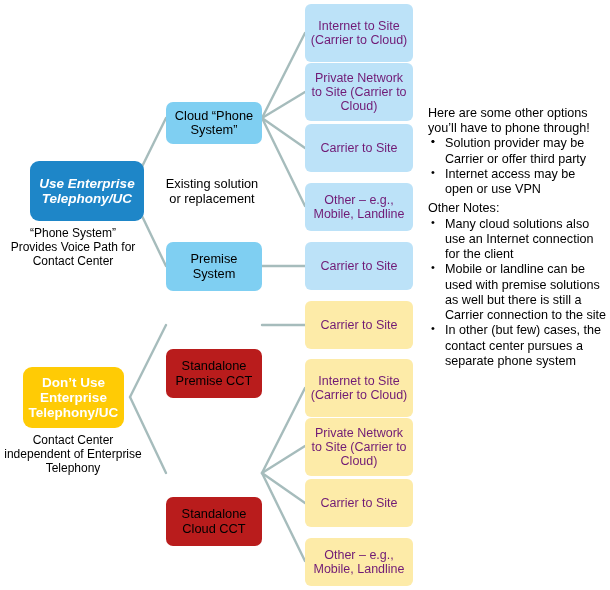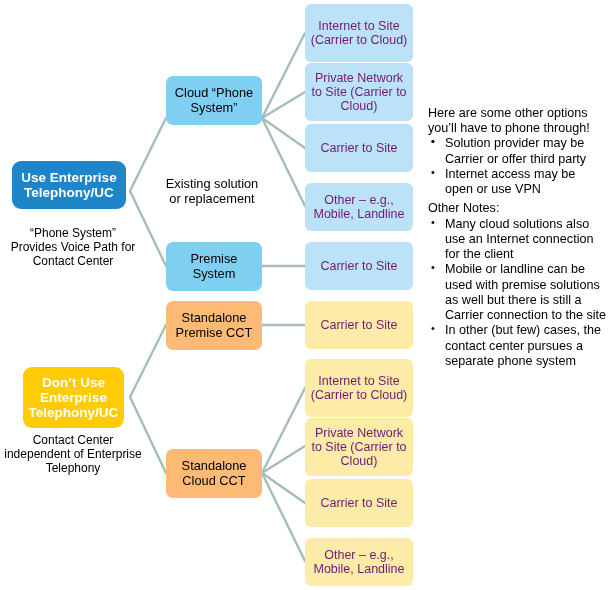--- a/index.html
+++ b/index.html
@@ -62,21 +62,21 @@
     line-height: 1.18;
     z-index: 3;
   }
 
   
   .mid {
     font-size: 12.8px;
     color: #000000;
   }
   .mid-blue { background: #7FCFF2; }
-  .mid-yellow { background: #fdba74; }
+  .mid-yellow { background: #b91c1c; margin-top: 48px; }
 
   
   .leaf {
     font-size: 12.5px;
     color: #701a75;
     border-radius: 6px;
   }
   .leaf-blue { background: #BCE2F8; }
   .leaf-yellow { background: #FDEBA8; }
 
@@ -145,33 +145,33 @@
 
       <line x1="262" y1="325" x2="305" y2="325"></line>
 
       <line x1="262" y1="473" x2="305" y2="388"></line>
       <line x1="262" y1="473" x2="305" y2="446"></line>
       <line x1="262" y1="473" x2="305" y2="503"></line>
       <line x1="262" y1="473" x2="305" y2="561"></line>
     </g>
   </svg>
 
-  <div class="node root root-blue" style="left:12px; top:161px; width:114px; height:48px;">
+  <div class="node root root-blue" style="left:30px; top:161px; width:114px; height:60px;font-style:italic;">
     <span>Use Enterprise Telephony/UC</span>
   </div>
   <div class="caption" style="left:6px; top:226px; width:134px;">“Phone System” Provides Voice Path for Contact Center</div>
 
   <div class="node root root-yellow" style="left:23px; top:367px; width:101px; height:61px;">
     <span>Don’t Use Enterprise Telephony/UC</span>
   </div>
   <div class="caption" style="left:2px; top:433px; width:142px;">Contact Center independent of Enterprise Telephony</div>
 
   <div class="mid-label" style="left:160px; top:176px; width:104px;">Existing solution or replacement</div>
 
-  <div class="node mid mid-blue" style="left:166px; top:76px; width:96px; height:49px;">
+  <div class="node mid mid-blue" style="left:166px; top:102px; width:96px; height:42px;">
     <span>Cloud “Phone System”</span>
   </div>
 
   <div class="node mid mid-blue" style="left:166px; top:242px; width:96px; height:49px;">
     <span>Premise System</span>
   </div>
 
   <div class="node mid mid-yellow" style="left:166px; top:301px; width:96px; height:49px;">
     <span>Standalone Premise CCT</span>
   </div>

